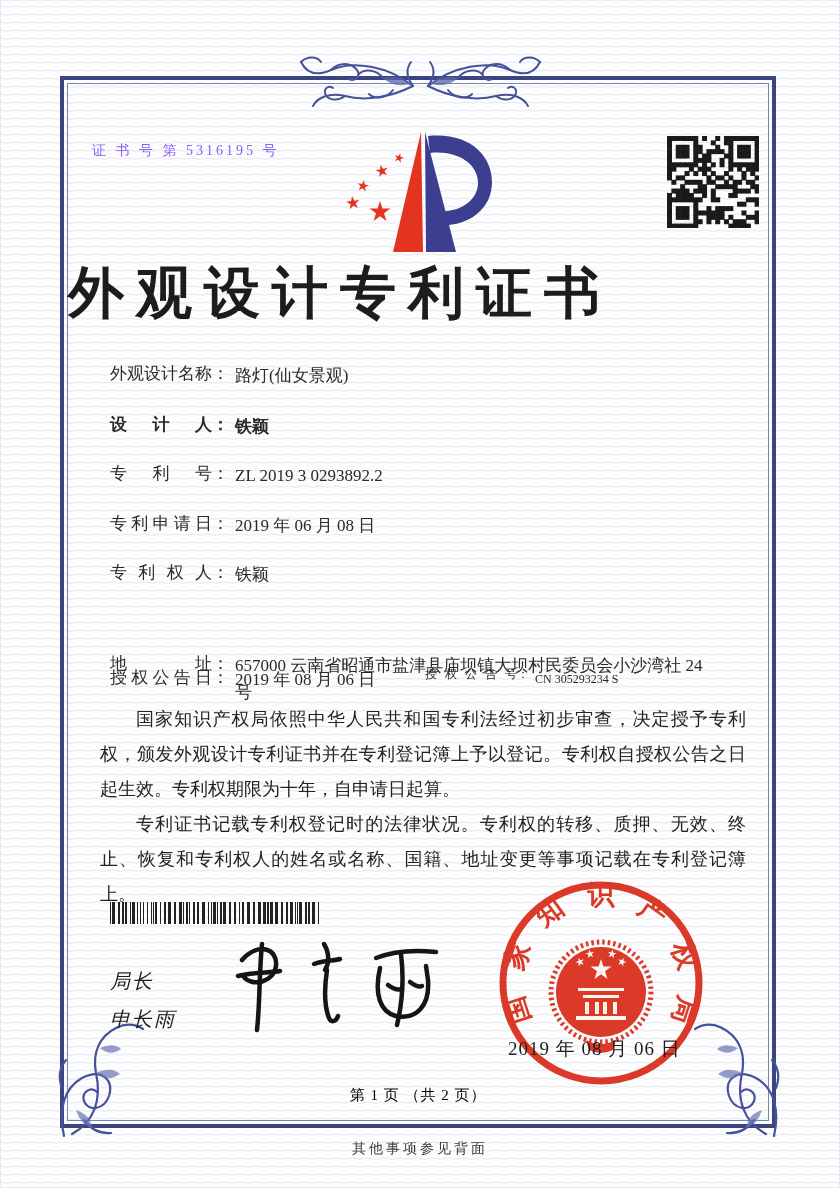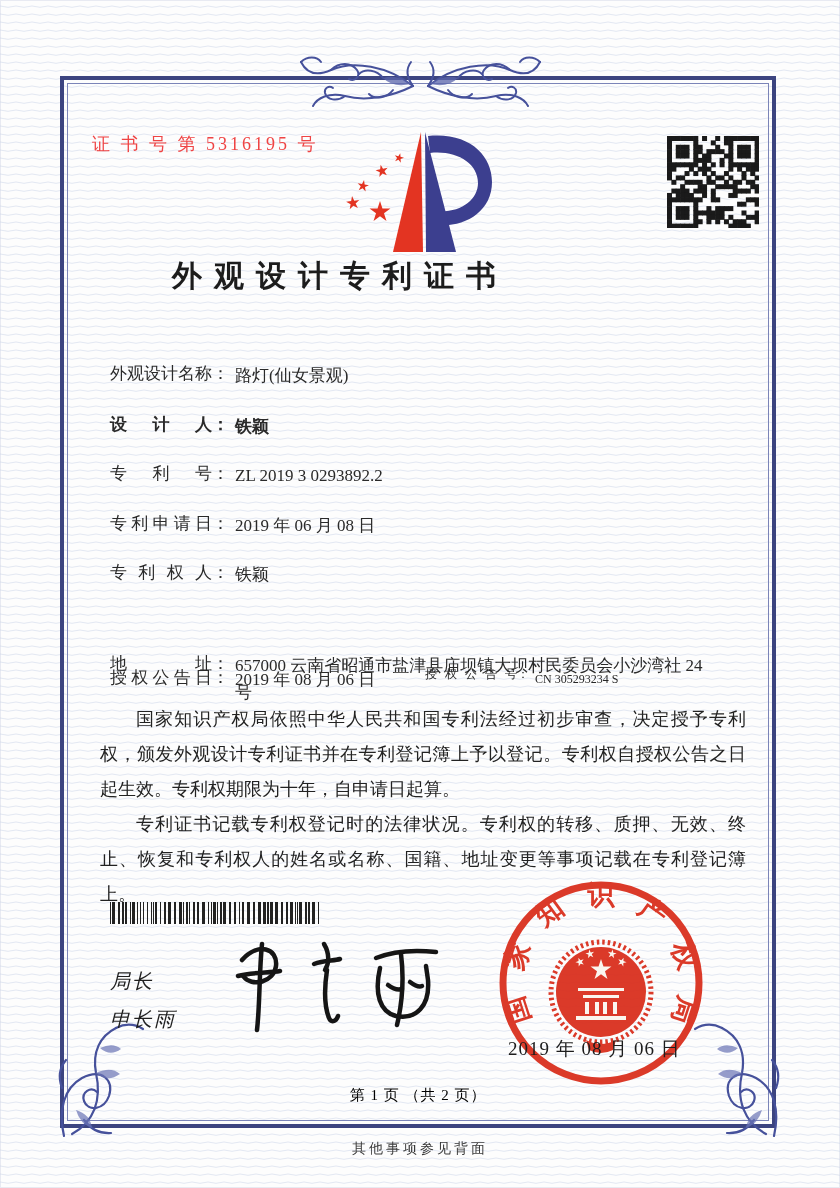--- a/index.html
+++ b/index.html
@@ -18,28 +18,28 @@
   }
   .frame-inner{
     position:absolute;left:3px;top:3px;right:3px;bottom:3px;
     border:1px solid #7b84b8;
   }
   .ornament-top{position:absolute;left:293px;top:48px;z-index:2;}
   .corner{position:absolute;z-index:2;}
   .corner.bl{left:52px;top:1018px;}
   .corner.br{left:676px;top:1018px;transform:scaleX(-1);}
   .cert-no{
-    position:absolute;left:92px;top:132px;z-index:3;
-    font-size:18px;letter-spacing:3px;color:#ef4444;
+    position:absolute;left:92px;top:142px;z-index:3;
+    font-size:14px;letter-spacing:3px;color:#8b5cf6;
   }
   .logo{position:absolute;left:338px;top:128px;z-index:3;}
   .qr{position:absolute;left:667px;top:136px;z-index:3;}
   .title{
     position:absolute;left:0;top:256px;width:668px;z-index:3;
-    text-align:center;font-size:30px;font-weight:bold;color:#1c1c1c;
+    text-align:center;font-size:56px;font-weight:bold;color:#1c1c1c;
     letter-spacing:12px;text-indent:12px;margin:0;
   }
   .frow{position:absolute;left:110px;z-index:3;display:flex;align-items:flex-start;font-size:17px;color:#2a2a2a;}
   .flabel{display:inline-block;width:102px;text-align:justify;text-align-last:justify;flex:0 0 102px;}
   .fcolon{flex:0 0 auto;margin-right:6px;}
   .fvalue{max-width:470px;line-height:27px;}
   .r1{top:362px;}.r2{top:413px;font-weight:bold;}.r3{top:462px;}.r4{top:512px;}.r5{top:561px;}.r6{top:608px;margin-top:44px;}
   .r7{top:666px;}.r7b{position:absolute;left:425px;top:666px;z-index:3;display:flex;font-size:12px;}
   .r7b .flabel{width:92px;flex:0 0 92px;}
   .paras{position:absolute;left:100px;top:702px;width:646px;z-index:3;font-size:18px;line-height:35px;color:#222;}

